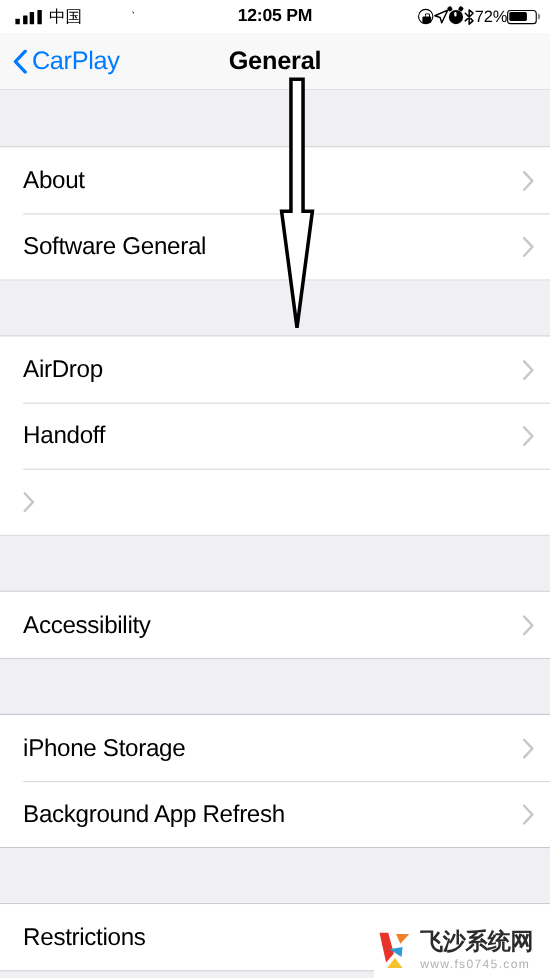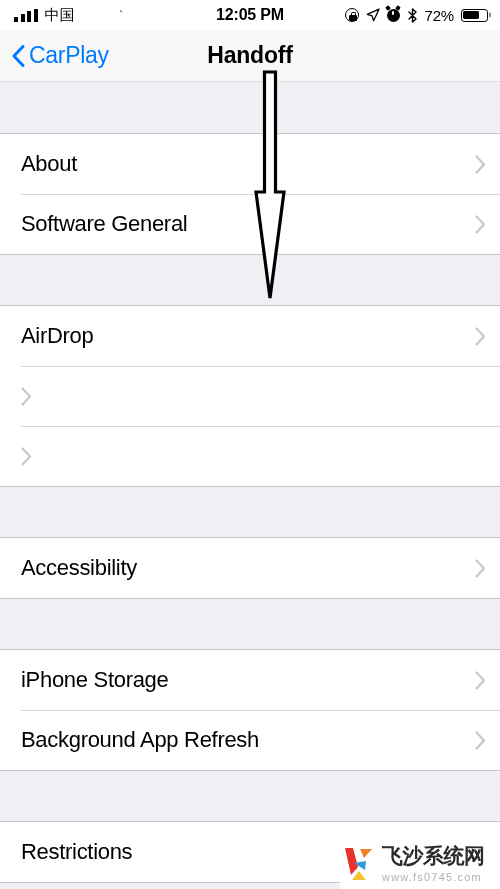--- a/index.html
+++ b/index.html
@@ -115,21 +115,20 @@
     font-weight: bold;
     color: #000;
     letter-spacing: -0.2px;
     pointer-events: none;
   }
 
   .status-right {
     margin-left: auto;
     display: flex;
     align-items: center;
-    gap: 7px;
     flex: 0 0 auto;
     position: relative;
     z-index: 2;
   }
 
   .rot-lock {
     width: 14px; height: 14px;
     border: 1.5px solid #000;
     border-radius: 50%;
     position: relative;
@@ -406,21 +405,21 @@
 
   <div class="nav-bar">
     <div class="nav-back">
       <span class="chev-back">
         <svg width="13" height="22" viewBox="0 0 13 22">
           <path d="M11 1.5 L2 11 L11 20.5" fill="none" stroke="#007aff" stroke-width="3" stroke-linecap="round" stroke-linejoin="round"></path>
         </svg>
       </span>
       <span class="nav-back-label">CarPlay</span>
     </div>
-    <div class="nav-title">Handoff</div>
+    <div class="nav-title">General</div>
   </div>
 
   <div class="list-scroll" id="list-scroll">
       <div class="section-gap first"></div>
       <div class="group">
         <div class="row">
           <span class="row-label">About</span>
           <span class="chev-row"><svg width="11" height="19" viewBox="0 0 11 19">
               <path d="M1.5 1.5 L9 9.5 L1.5 17.5" fill="none" stroke="#c7c7cc" stroke-width="2.2" stroke-linecap="round" stroke-linejoin="round"></path>
             </svg></span>
@@ -434,20 +433,21 @@
       </div>
       <div class="section-gap"></div>
       <div class="group">
         <div class="row">
           <span class="row-label">AirDrop</span>
           <span class="chev-row"><svg width="11" height="19" viewBox="0 0 11 19">
               <path d="M1.5 1.5 L9 9.5 L1.5 17.5" fill="none" stroke="#c7c7cc" stroke-width="2.2" stroke-linecap="round" stroke-linejoin="round"></path>
             </svg></span>
         </div>
         <div class="row">
+          <span class="row-label">Handoff</span>
           <span class="chev-row"><svg width="11" height="19" viewBox="0 0 11 19">
               <path d="M1.5 1.5 L9 9.5 L1.5 17.5" fill="none" stroke="#c7c7cc" stroke-width="2.2" stroke-linecap="round" stroke-linejoin="round"></path>
             </svg></span>
         </div>
         <div class="row">
           <span class="chev-row"><svg width="11" height="19" viewBox="0 0 11 19">
               <path d="M1.5 1.5 L9 9.5 L1.5 17.5" fill="none" stroke="#c7c7cc" stroke-width="2.2" stroke-linecap="round" stroke-linejoin="round"></path>
             </svg></span>
         </div>
       </div>

